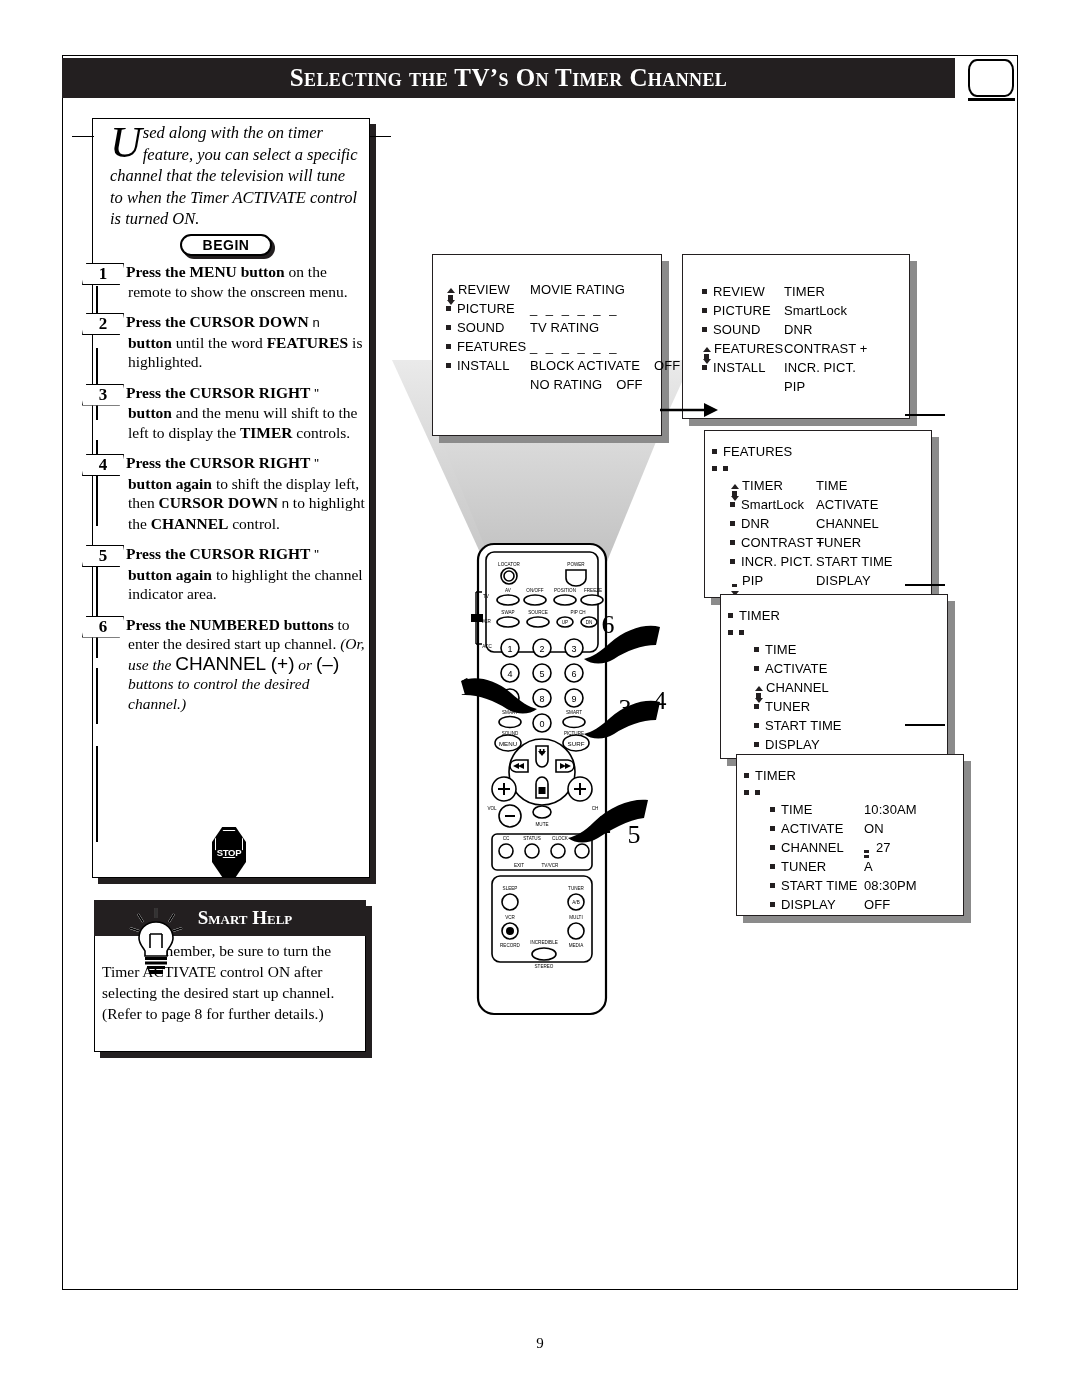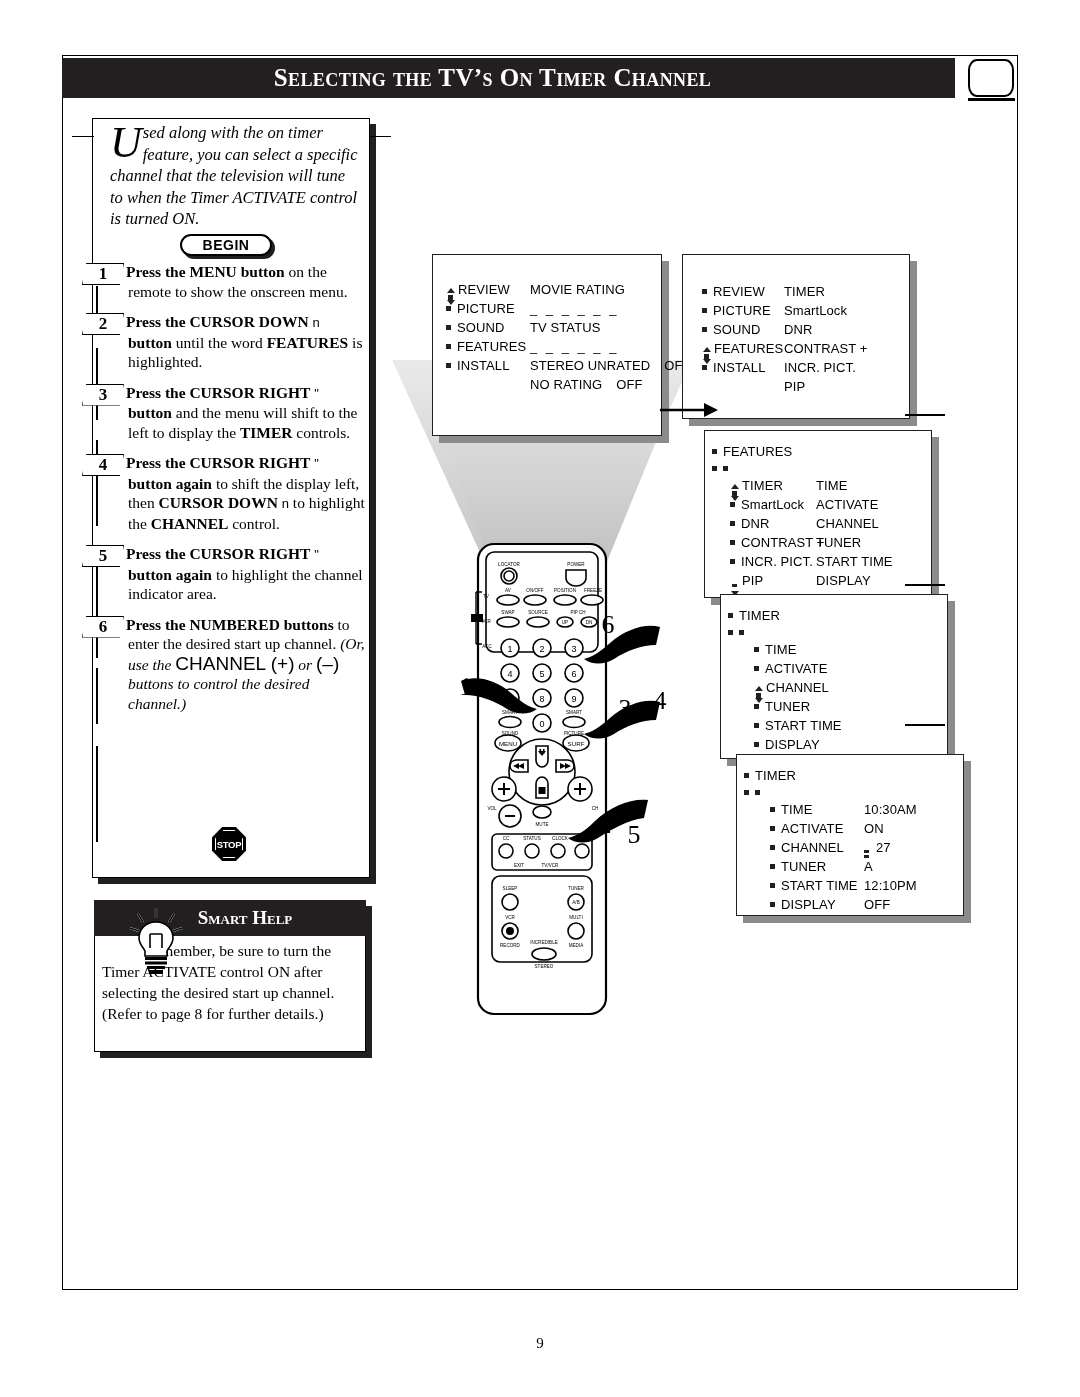--- a/index.html
+++ b/index.html
@@ -2,21 +2,21 @@
 <html><head>
 <meta charset="utf-8">
 <style>
   html,body{margin:0;padding:0;background:#ffffff;}
   body{width:1080px;height:1397px;position:relative;font-family:"Liberation Serif",serif;color:#000;}
 
   .page-frame{position:absolute;left:62px;top:55px;width:956px;height:1235px;border:1.5px solid #000;box-sizing:border-box;}
 
   
   .header-bar{position:absolute;left:62px;top:58px;width:893px;height:40px;background:#231f20;}
-  .header-title{position:absolute;left:46px;top:58px;width:893px;height:40px;
+  .header-title{position:absolute;left:62px;top:58px;width:893px;height:40px;
     display:flex;align-items:center;justify-content:center;color:#fff;
     font-family:"Liberation Serif",serif;font-weight:bold;font-size:25px;
     font-variant:small-caps;letter-spacing:.4px;white-space:nowrap;}
   .tv-icon{position:absolute;left:968px;top:59px;width:46px;height:38px;
     border:2.5px solid #000;border-radius:9px/11px;background:#fff;box-sizing:border-box;}
   .tv-icon::after{content:"";position:absolute;left:-2.5px;right:-2.5px;bottom:-6px;height:3px;background:#000;}
 
   
   .instr-box{position:absolute;left:92px;top:118px;width:278px;height:760px;
     border:1.4px solid #000;background:#fff;box-sizing:border-box;}
@@ -46,21 +46,21 @@
     background:#fff;border:1.6px solid #000;box-sizing:border-box;
     clip-path:polygon(10% 0,100% 0,90% 100%,0 100%);z-index:-1;}
   .step .num span{position:relative;z-index:4;}
   .step .body{font-size:15.5px;line-height:19.5px;padding-left:30px;text-indent:-2px;}
   .step .body b{font-weight:bold;}
   .step .body .cur{font-family:"Liberation Sans",sans-serif;font-size:13px;}
   .step .body .ital{font-style:italic;}
   .step .body .sans{font-family:"Liberation Sans",sans-serif;font-size:19px;}
   .step-rule{position:absolute;left:96px;width:1.6px;background:#000;}
 
-  .stop-badge{position:absolute;left:212px;top:827px;width:34px;height:34px;}
+  .stop-badge{position:absolute;left:212px;top:827px;width:34px;height:50px;}
   .stop-oct{position:absolute;inset:0;background:#000;
     clip-path:polygon(30% 0,70% 0,100% 30%,100% 70%,70% 100%,30% 100%,0 70%,0 30%);}
   .stop-oct-in{position:absolute;left:3px;top:3px;width:28px;height:28px;background:#000;
     border:1.6px solid #fff;box-sizing:border-box;
     clip-path:polygon(30% 0,70% 0,100% 30%,100% 70%,70% 100%,30% 100%,0 70%,0 30%);}
   .stop-txt{position:absolute;inset:0;display:flex;align-items:center;justify-content:center;
     color:#fff;font-family:"Liberation Sans",sans-serif;font-weight:bold;font-size:9.5px;letter-spacing:-.3px;}
 
   
   .sh-shadow{position:absolute;left:100px;top:906px;width:272px;height:152px;background:#231f20;}
@@ -212,23 +212,23 @@
 <div id="osd-container">
     <div class="osd-shadow" style="left: 439px; top: 261px; width: 230px; height: 182px;"></div>
     <div class="osd" style="left: 432px; top: 254px; width: 230px; height: 182px;"></div>
     <div class="osd-row" style="left: 446px; top: 282px;"><span class="cursmark"><i class="cm-up"></i><span class="cm-sq"></span><i class="cm-dn"></i></span><span>REVIEW</span></div>
     <div class="osd-row" style="left: 446px; top: 301px;"><span class="bullet"></span><span>PICTURE</span></div>
     <div class="osd-row" style="left: 446px; top: 320px;"><span class="bullet"></span><span>SOUND</span></div>
     <div class="osd-row" style="left: 446px; top: 339px;"><span class="bullet"></span><span>FEATURES</span></div>
     <div class="osd-row" style="left: 446px; top: 358px;"><span class="bullet"></span><span>INSTALL</span></div>
     <div class="osd-row" style="left: 530px; top: 282px;"><span>MOVIE RATING</span></div>
     <div class="osd-row" style="left: 530px; top: 301px;"><span class="dashes">_ _ _ _ _ _</span></div>
-    <div class="osd-row" style="left: 530px; top: 320px;"><span>TV STATUS</span></div>
+    <div class="osd-row" style="left: 530px; top: 320px;"><span>TV RATING</span></div>
     <div class="osd-row" style="left: 530px; top: 339px;"><span class="dashes">_ _ _ _ _ _</span></div>
-    <div class="osd-row" style="left: 530px; top: 358px;"><span>STEREO UNRATED</span><span style="margin-left:14px">OFF</span></div>
+    <div class="osd-row" style="left: 530px; top: 358px;"><span>BLOCK ACTIVATE</span><span style="margin-left:14px">OFF</span></div>
     <div class="osd-row" style="left: 530px; top: 377px;"><span>NO RATING</span><span style="margin-left:14px">OFF</span></div>
     <div class="osd-shadow" style="left: 689px; top: 261px; width: 228px; height: 165px;"></div>
     <div class="osd" style="left: 682px; top: 254px; width: 228px; height: 165px;"></div>
     <div class="osd-row" style="left: 702px; top: 284px;"><span class="bullet"></span><span>REVIEW</span></div>
     <div class="osd-row" style="left: 702px; top: 303px;"><span class="bullet"></span><span>PICTURE</span></div>
     <div class="osd-row" style="left: 702px; top: 322px;"><span class="bullet"></span><span>SOUND</span></div>
     <div class="osd-row" style="left: 702px; top: 341px;"><span class="cursmark"><i class="cm-up"></i><span class="cm-sq"></span><i class="cm-dn"></i></span><span>FEATURES</span></div>
     <div class="osd-row" style="left: 702px; top: 360px;"><span class="bullet"></span><span>INSTALL</span></div>
     <div class="osd-row" style="left: 784px; top: 284px;"><span>TIMER</span></div>
     <div class="osd-row" style="left: 784px; top: 303px;"><span>SmartLock</span></div>
@@ -269,21 +269,21 @@
     <div class="osd-row" style="left: 770px; top: 802px;"><span class="bullet"></span><span>TIME</span></div>
     <div class="osd-row" style="left: 770px; top: 821px;"><span class="bullet"></span><span>ACTIVATE</span></div>
     <div class="osd-row" style="left: 770px; top: 840px;"><span class="bullet"></span><span>CHANNEL</span></div>
     <div class="osd-row" style="left: 770px; top: 859px;"><span class="bullet"></span><span>TUNER</span></div>
     <div class="osd-row" style="left: 770px; top: 878px;"><span class="bullet"></span><span>START TIME</span></div>
     <div class="osd-row" style="left: 770px; top: 897px;"><span class="bullet"></span><span>DISPLAY</span></div>
     <div class="osd-row" style="left: 864px; top: 802px;"><span>10:30AM</span></div>
     <div class="osd-row" style="left: 864px; top: 821px;"><span>ON</span></div>
     <div class="osd-row" style="left: 864px; top: 840px;"><span class="cursmark"><span class="cm-bar" style="top:-3px;left:0"></span><span class="cm-bar" style="top:2px;left:0"></span></span><span>27</span></div>
     <div class="osd-row" style="left: 864px; top: 859px;"><span>A</span></div>
-    <div class="osd-row" style="left: 864px; top: 878px;"><span>12:10PM</span></div>
+    <div class="osd-row" style="left: 864px; top: 878px;"><span>08:30PM</span></div>
     <div class="osd-row" style="left: 864px; top: 897px;"><span>OFF</span></div>
   </div>
 
 <svg style="position:absolute;left:660px;top:398px;width:60px;height:24px;">
   <g stroke="#000" stroke-width="2.6" fill="none">
       <path d="M0 12 L44 12"></path>
     </g>
   <polygon points="44,5 58,12 44,19" fill="#000"></polygon>
 </svg>
 

